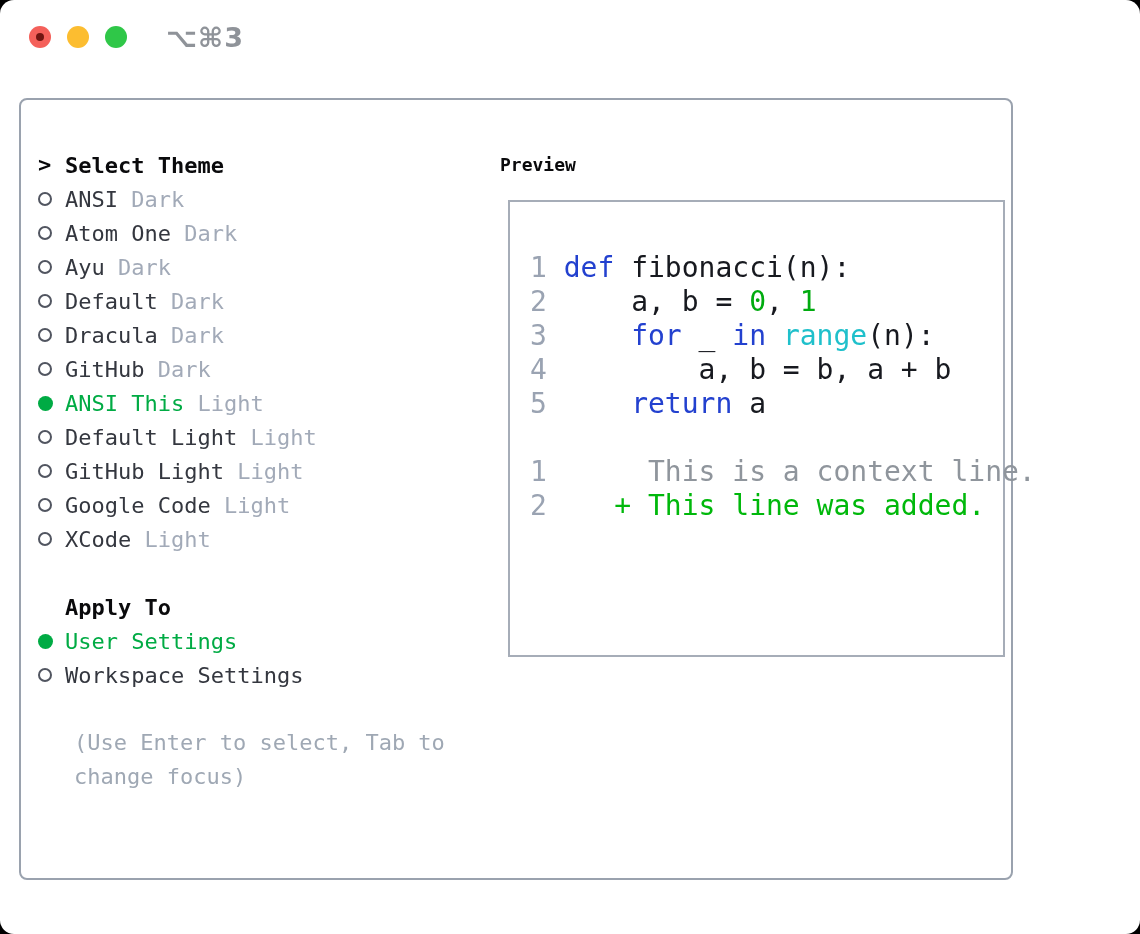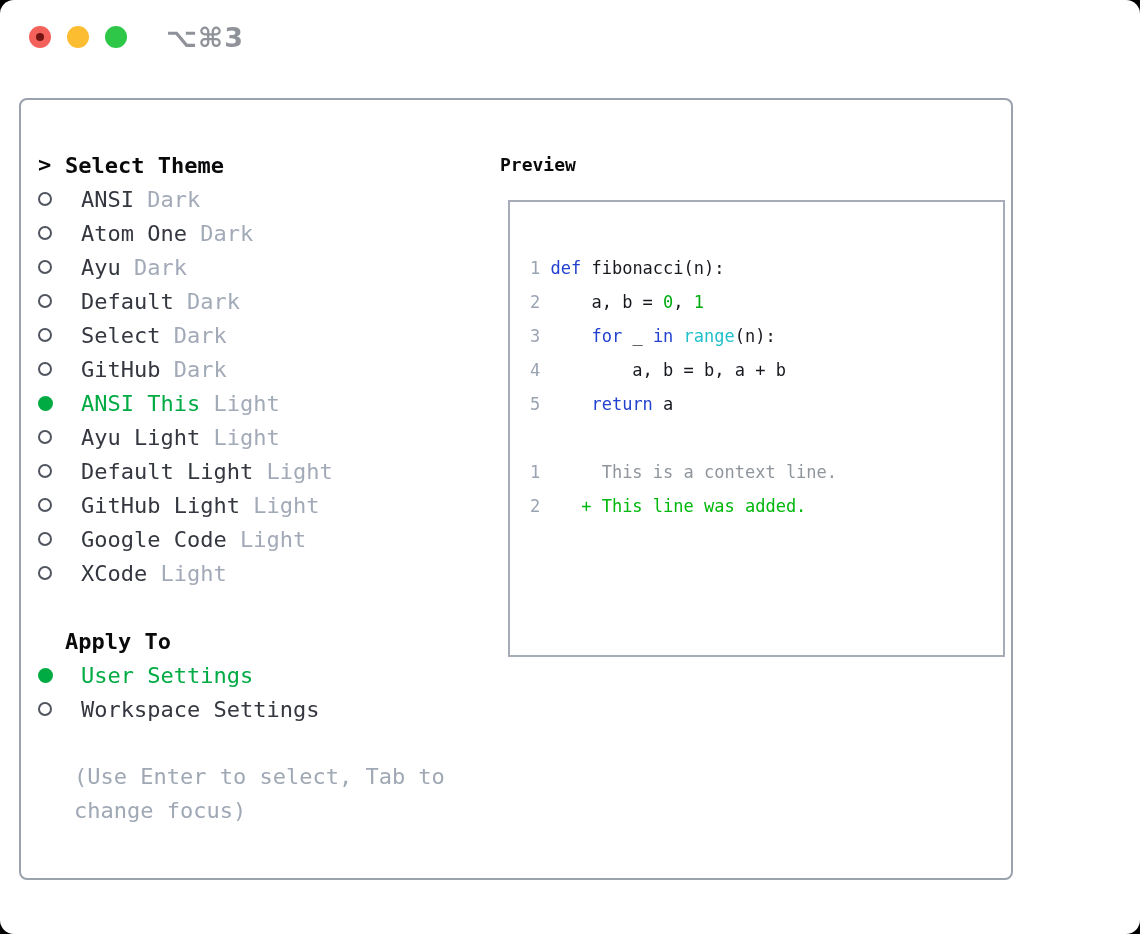--- a/index.html
+++ b/index.html
@@ -17,29 +17,29 @@
   .panel{position:absolute;left:19px;top:98px;width:990px;height:778px;border:2px solid var(--panel-border);border-radius:8px;background:#fff;}
   .left-col{position:absolute;left:0;top:0;padding:48px 0 0 17px;font-size:22px;color:var(--name-color);}
   .row{display:flex;align-items:center;height:34px;}
   .marker{width:27px;display:flex;align-items:center;}
   .prompt{font-weight:bold;color:#08080a;font-size:22px;line-height:34px;}
   .hdr{font-weight:bold;color:var(--header-color);white-space:pre;}
   .dot{width:14px;height:14px;border-radius:50%;box-sizing:border-box;}
   .dot-ring{border:2px solid var(--ring-color);}
   .dot-sel{background:var(--selected-green);width:15px;height:15px;}
   .rowtext{white-space:pre;}
-  .name{color:var(--name-color);margin-left:16px;}
+  .name{color:var(--name-color);}
   .name.sel{color:var(--selected-green);}
   .tag{color:var(--tag-color);margin-top:28px;}
   .gap{height:34px;}
   .hint{color:var(--hint-color);line-height:34px;white-space:pre;margin-left:36px;}
   
   .preview-title{position:absolute;left:479px;top:48px;height:34px;line-height:34px;font-size:18px;font-weight:bold;color:var(--header-color);}
   .preview-box{position:absolute;left:487px;top:100px;width:473px;height:404px;border:2px solid var(--preview-border);background:#fff;padding:49px 0 0 20px;box-sizing:content-box;}
-  .pline{height:34px;line-height:34px;font-size:17px;white-space:pre;}
+  .pline{height:34px;line-height:34px;font-size:28px;white-space:pre;}
 </style>
 </head>
 <body>
 
 <div class="window">
   <div class="titlebar">
     <span class="tl tl-red"></span>
     <span class="tl tl-yellow"></span>
     <span class="tl tl-green"></span>
     <span class="win-title">⌥⌘3</span>
@@ -75,39 +75,33 @@
           <div class="row">
             <span class="marker">
               <span class="dot dot-ring"></span>
             </span>
             <span class="rowtext"><span class="name">Default</span><span class="tag"> Dark</span></span>
           </div>
           <div class="row">
             <span class="marker">
               <span class="dot dot-ring"></span>
             </span>
-            <span class="rowtext"><span class="name">Select</span><span class="tag"> Dark</span></span>
+            <span class="rowtext"><span class="name">Dracula</span><span class="tag"> Dark</span></span>
           </div>
           <div class="row">
             <span class="marker">
               <span class="dot dot-ring"></span>
             </span>
             <span class="rowtext"><span class="name">GitHub</span><span class="tag"> Dark</span></span>
           </div>
           <div class="row">
             <span class="marker">
               <span class="dot dot-sel"></span>
             </span>
             <span class="rowtext"><span class="name sel">ANSI This</span><span class="tag"> Light</span></span>
-          </div>
-          <div class="row">
-            <span class="marker">
-              <span class="dot dot-ring"></span>
-            </span>
-            <span class="rowtext"><span class="name">Ayu Light</span><span class="tag"> Light</span></span>
           </div>
           <div class="row">
             <span class="marker">
               <span class="dot dot-ring"></span>
             </span>
             <span class="rowtext"><span class="name">Default Light</span><span class="tag"> Light</span></span>
           </div>
           <div class="row">
             <span class="marker">
               <span class="dot dot-ring"></span>

